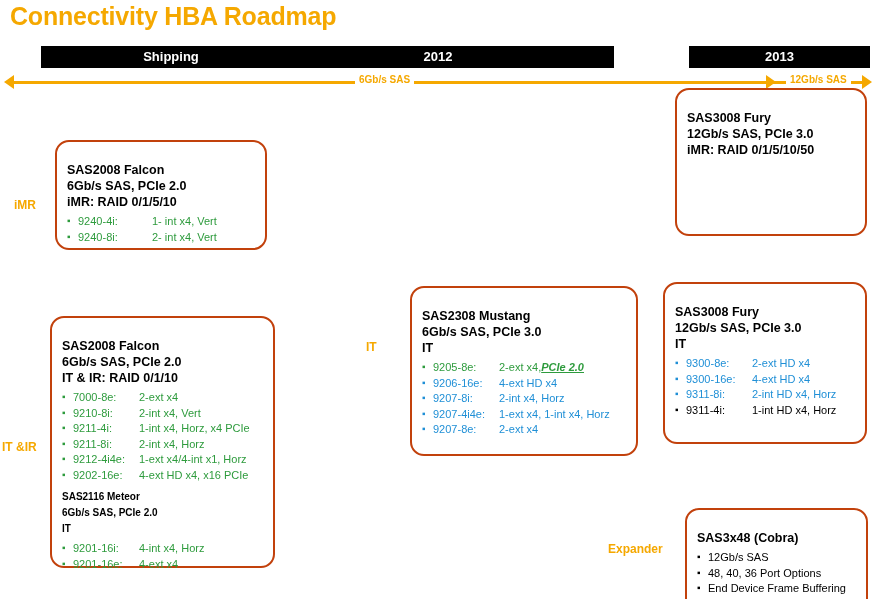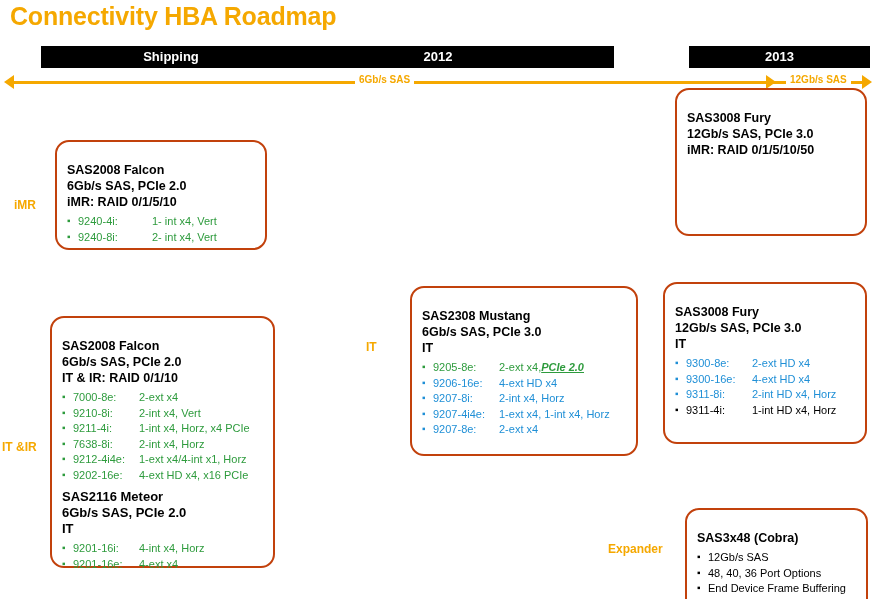--- a/index.html
+++ b/index.html
@@ -135,21 +135,21 @@
 
   
   #box-imr-falcon   { left: 55px;  top: 140px; width: 212px; height: 110px; }
   #box-fury-imr     { left: 675px; top: 88px;  width: 192px; height: 148px; }
   #box-mustang      { left: 410px; top: 278px; width: 228px; height: 170px; margin-top: 8px; }
   #box-fury-it      { left: 663px; top: 282px; width: 204px; height: 162px; }
   #box-itir         { left: 50px;  top: 316px; width: 225px; height: 252px; }
   #box-cobra        { left: 685px; top: 508px; width: 183px; height: 112px; }
 
   .sub-hdr {
-    font-size: 13px;
+    font-size: 10px;
     font-weight: bold;
     color: #000000;
     line-height: 16px;
     margin-top: 6px;
     white-space: nowrap;
   }
   .col-part { display:inline-block; min-width: 74px; }
   .col-part-wide { display:inline-block; min-width: 66px; }
 </style>
 </head>
@@ -221,21 +221,21 @@
   </div>
 
   <div class="box" id="box-itir">
     <div class="hdr">SAS2008 Falcon</div>
     <div class="hdr">6Gb/s SAS, PCIe 2.0</div>
     <div class="hdr">IT &amp; IR: RAID 0/1/10</div>
     <ul>
       <li class="green"><span class="col-part-wide">7000-8e:</span><span class="desc">2-ext x4</span></li>
       <li class="green"><span class="col-part-wide">9210-8i:</span><span class="desc">2-int x4, Vert</span></li>
       <li class="green"><span class="col-part-wide">9211-4i:</span><span class="desc">1-int x4, Horz, x4 PCIe</span></li>
-      <li class="green"><span class="col-part-wide">7638-8i:</span><span class="desc">2-int x4, Horz</span></li>
+      <li class="green"><span class="col-part-wide">9211-8i:</span><span class="desc">2-int x4, Horz</span></li>
       <li class="green"><span class="col-part-wide">9212-4i4e:</span><span class="desc">1-ext x4/4-int x1, Horz</span></li>
       <li class="green"><span class="col-part-wide">9202-16e:</span><span class="desc">4-ext HD x4, x16 PCIe</span></li>
     </ul>
     <div class="sub-hdr">SAS2116 Meteor</div>
     <div class="sub-hdr" style="margin-top:0;">6Gb/s SAS, PCIe 2.0</div>
     <div class="sub-hdr" style="margin-top:0;">IT</div>
     <ul>
       <li class="green"><span class="col-part-wide">9201-16i:</span><span class="desc">4-int x4, Horz</span></li>
       <li class="green"><span class="col-part-wide">9201-16e:</span><span class="desc">4-ext x4</span></li>
     </ul>

